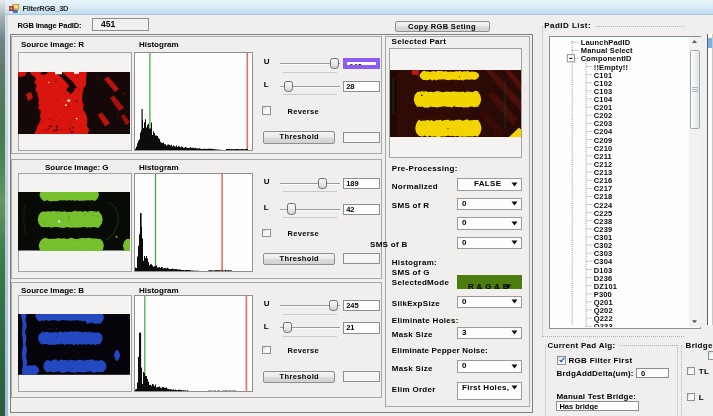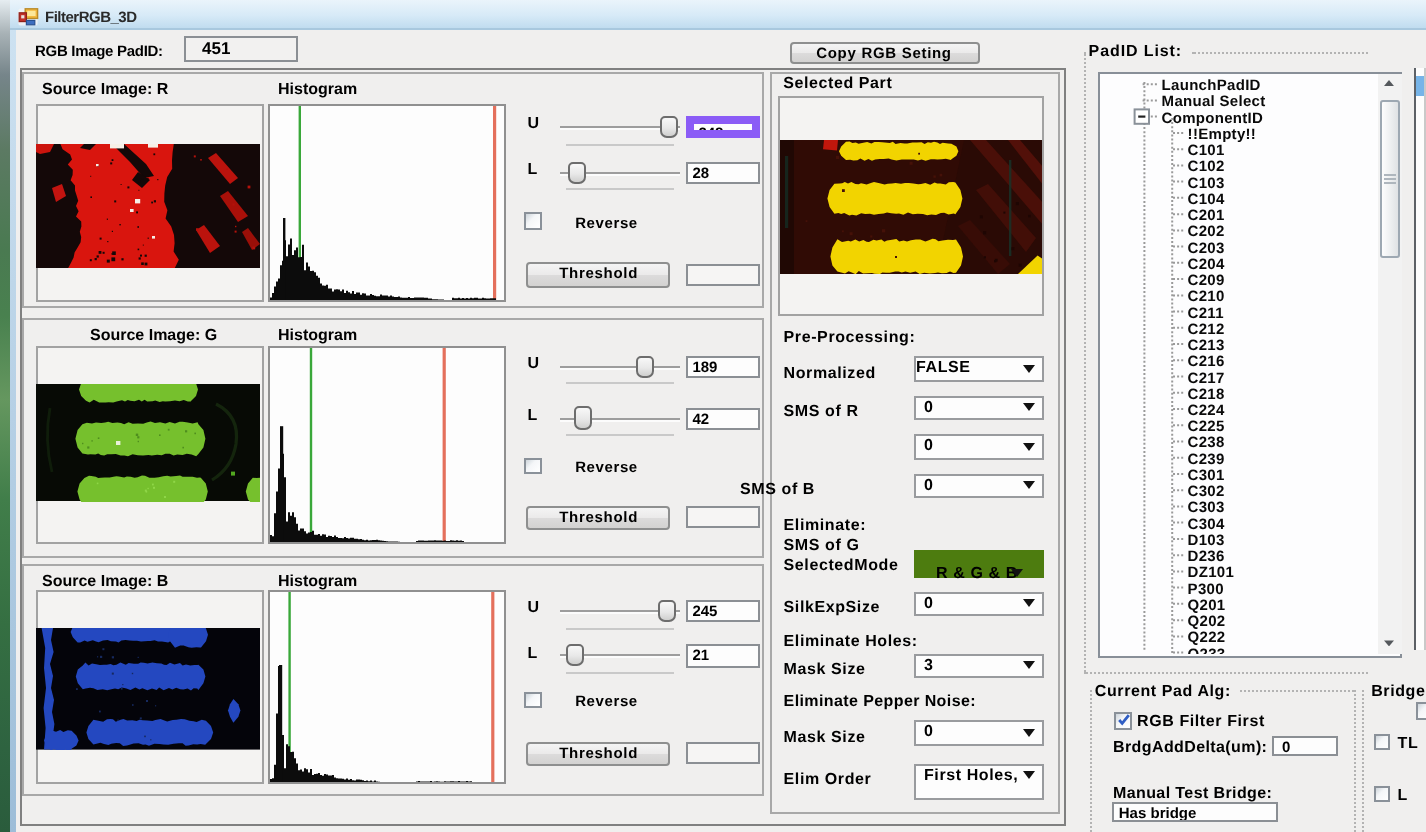--- a/index.html
+++ b/index.html
@@ -286,25 +286,25 @@
         <rect x="115.7" y="53.6" width="1.5" height="1.5"></rect>
         <rect x="124.0" y="37.4" width="1.3" height="1.3"></rect>
         <rect x="101.9" y="58.1" width="1.1" height="1.1"></rect>
         <rect x="107.4" y="59.4" width="1.4" height="1.4"></rect>
         <rect x="101.5" y="45.6" width="1.6" height="1.6"></rect>
         <rect x="117.9" y="31.0" width="1.6" height="1.6"></rect>
       </g>
     </svg>
   </div>
 <div style="position:absolute;left:391.8px;top:164.4px;font-size:8px;font-weight:bold;letter-spacing:0.3px;color:#000;white-space:nowrap;">Pre-Processing:</div>
-<div style="position:absolute;left:391.8px;top:258.3px;font-size:8px;font-weight:bold;letter-spacing:0.3px;color:#000;white-space:nowrap;">Eliminate:</div>
+<div style="position:absolute;left:391.8px;top:258.3px;font-size:8px;font-weight:bold;letter-spacing:0.3px;color:#000;white-space:nowrap;">Histogram:</div>
 <div style="position:absolute;left:391.8px;top:315.5px;font-size:8px;font-weight:bold;letter-spacing:0.3px;color:#000;white-space:nowrap;">Eliminate Holes:</div>
 <div style="position:absolute;left:391.8px;top:345.6px;font-size:8px;font-weight:bold;letter-spacing:0.2px;color:#000;white-space:nowrap;">Eliminate Pepper Noise:</div>
 <div style="position:absolute;left:391.8px;top:181.6px;font-size:8px;font-weight:bold;letter-spacing:0.3px;color:#000;white-space:nowrap;">Normalized</div>
-<div style="position:absolute;left:457px;top:178.4px;width:65.3px;height:12.4px;box-sizing:border-box;border:1px solid #999b9e;background:#fdfdfd;font-size:8px;font-weight:bold;padding-left:0;line-height:10.4px;white-space:nowrap;letter-spacing:0.3px;">FALSE<svg width="7" height="5" viewBox="0 0 7 5" style="position:absolute;right:3px;top:2.7px">
+<div style="position:absolute;left:457px;top:178.4px;width:65.3px;height:12.4px;box-sizing:border-box;border:1px solid #999b9e;background:#fdfdfd;font-size:8px;font-weight:bold;padding-left:16px;line-height:10.4px;white-space:nowrap;letter-spacing:0.3px;">FALSE<svg width="7" height="5" viewBox="0 0 7 5" style="position:absolute;right:3px;top:2.7px">
       <path d="M0.5,0.5 L6.5,0.5 L3.5,4.5 Z" fill="#111"></path>
     </svg></div>
 <div style="position:absolute;left:391.8px;top:201.0px;font-size:8px;font-weight:bold;letter-spacing:0.3px;color:#000;white-space:nowrap;">SMS of R</div>
 <div style="position:absolute;left:457px;top:197.8px;width:65.3px;height:12.4px;box-sizing:border-box;border:1px solid #999b9e;background:#fdfdfd;font-size:8px;font-weight:bold;padding-left:4px;line-height:10.4px;white-space:nowrap;letter-spacing:0.3px;">0<svg width="7" height="5" viewBox="0 0 7 5" style="position:absolute;right:3px;top:2.7px">
       <path d="M0.5,0.5 L6.5,0.5 L3.5,4.5 Z" fill="#111"></path>
     </svg></div>
 <div style="position:absolute;left:391.8px;top:220.39999999999998px;font-size:8px;font-weight:bold;letter-spacing:0.3px;color:#000;white-space:nowrap;margin-top:48px;">SMS of G</div>
 <div style="position:absolute;left:457px;top:217.2px;width:65.3px;height:12.4px;box-sizing:border-box;border:1px solid #999b9e;background:#fdfdfd;font-size:8px;font-weight:bold;padding-left:4px;line-height:10.4px;white-space:nowrap;letter-spacing:0.3px;">0<svg width="7" height="5" viewBox="0 0 7 5" style="position:absolute;right:3px;top:2.7px">
       <path d="M0.5,0.5 L6.5,0.5 L3.5,4.5 Z" fill="#111"></path>
     </svg></div>

